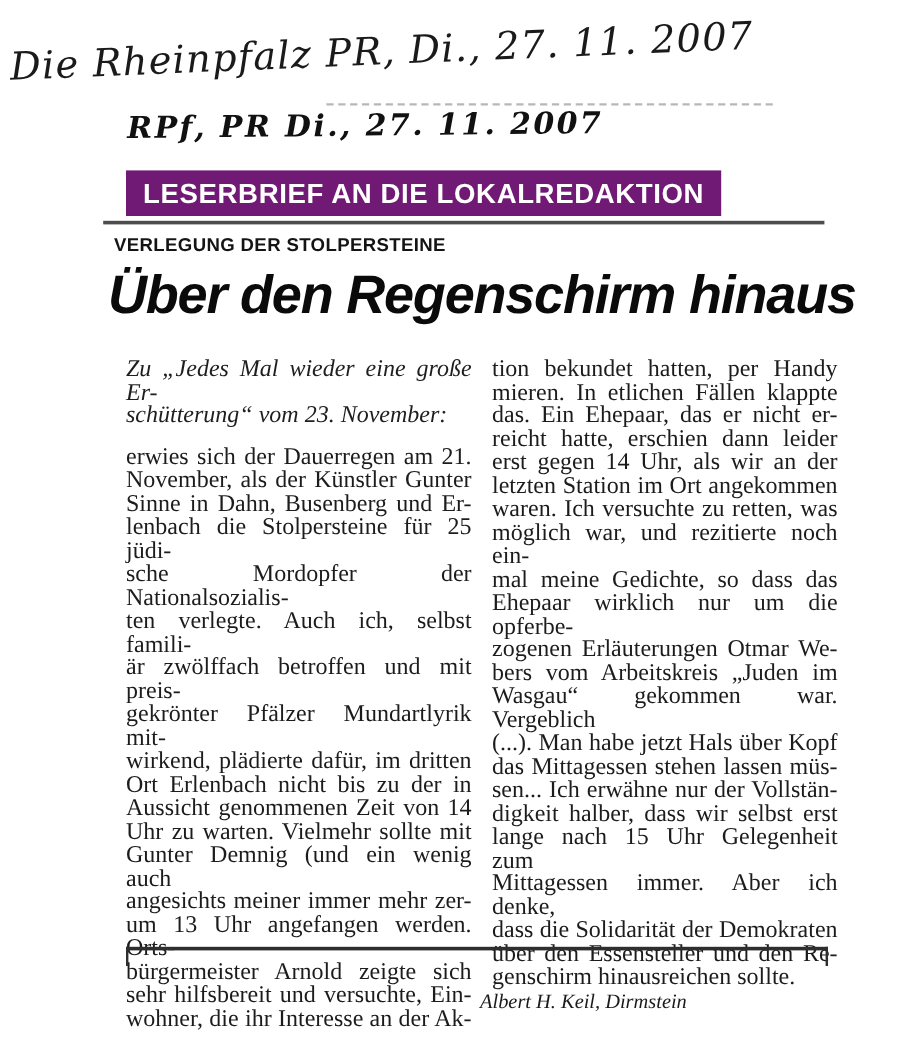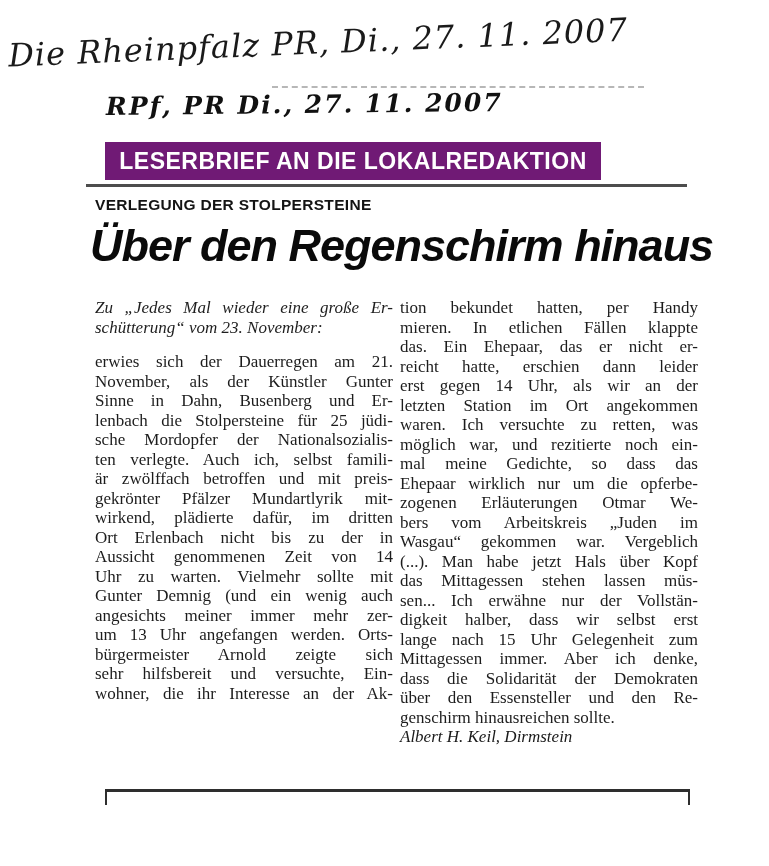--- a/index.html
+++ b/index.html
@@ -51,21 +51,21 @@
     font-size:45px; letter-spacing:-1px; color:#0a0a0a; white-space:nowrap;
   }
   
   .col { position:absolute; top:298px; width:298px; }
   .col-left  { left:95px; }
   .col-right { left:400px;font-family:Liberation Serif, serif; }
   .lede {
     font-style:italic; font-size:17px; line-height:21px;
     margin-bottom:15px; color:#1e1e1e;
   }
-  .body-lines { font-size:17px; line-height:19.5px; }
+  .body-lines { font-size:20px; line-height:19.5px;margin-left:10px; }
   .line { text-align:justify; text-align-last:justify; white-space:normal; }
   .line-end { text-align-last:left; }
   .signature {
     font-style:italic; font-size:17px; line-height:19.5px;
     text-align:left; padding-right:6px; color:#1a1a1a;
   }
   
   .bottom-box {
     position:absolute; left:105px; top:789px; width:581px; height:13px;
     border-top:3px solid #2e2e2e;

